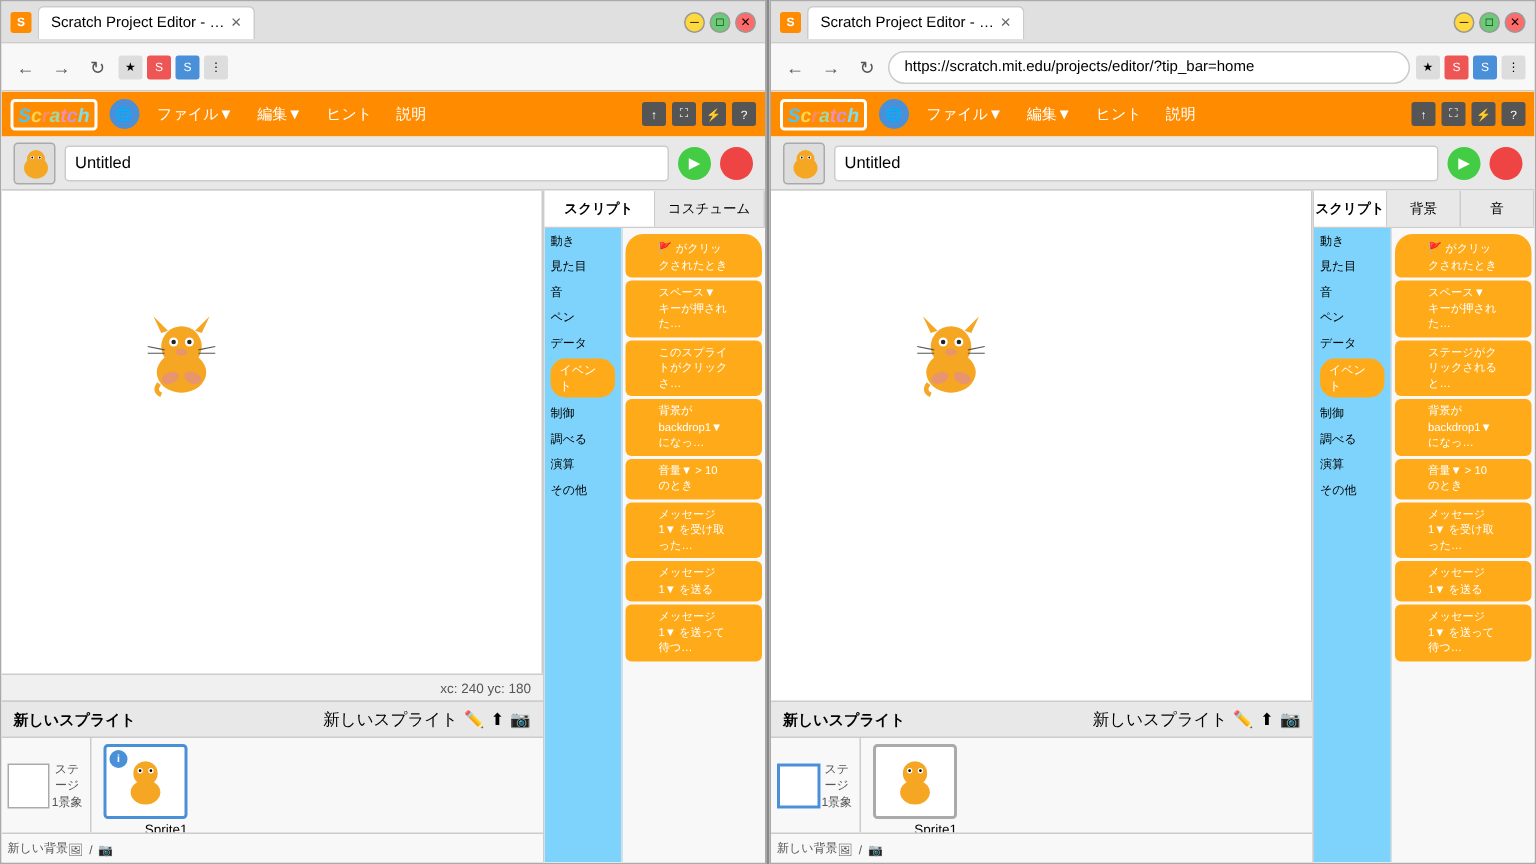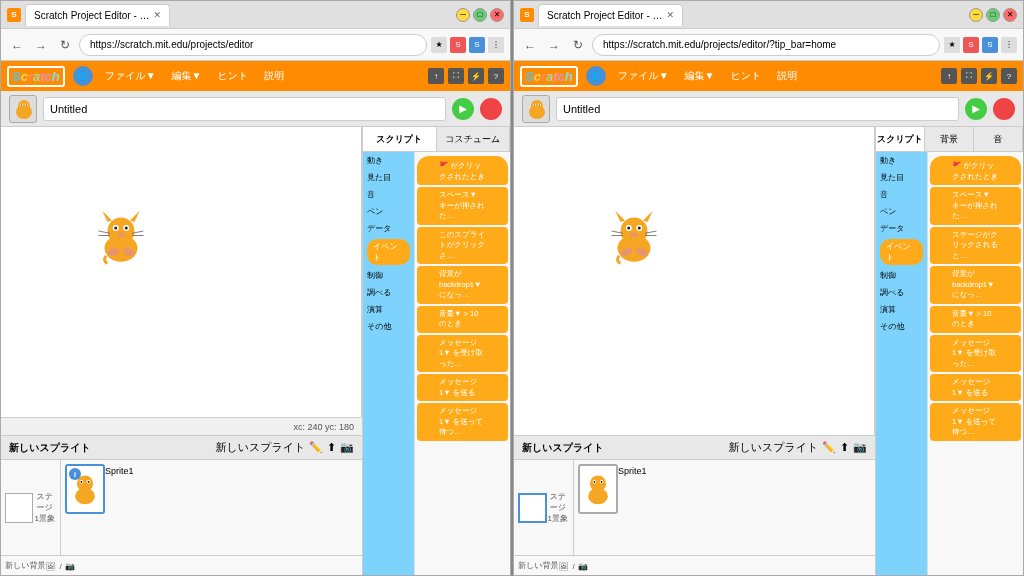--- a/index.html
+++ b/index.html
@@ -268,21 +268,21 @@
       border-top: 1px solid #ccc;
       display: flex;
       align-items: center;
       justify-content: flex-end;
       padding: 0 8px;
       font-size: 9px;
       color: #555;
     }
 
     .sprite-panel {
-      height: 140px;
+      height: 108px;
       background: #f8f8f8;
       border-top: 1px solid #ccc;
       display: flex;
       flex-direction: column;
     }
 
     .sprite-panel-header {
       height: 24px;
       background: #e8e8e8;
       display: flex;
@@ -337,22 +337,22 @@
       flex: 1;
       display: flex;
       padding: 4px;
       gap: 4px;
     }
 
     .sprite-item {
       width: 60px;
       height: 70px;
       display: flex;
-      flex-direction: row;
-      align-items: flex-start;
+      flex-direction: column;
+      align-items: flex-end;
       cursor: pointer;
     }
 
     .sprite-thumb {
       width: 56px;
       height: 50px;
       border: 2px solid #aaa;
       border-radius: 3px;
       background: white;
       display: flex;
@@ -523,21 +523,20 @@
       <div class="win-btn minimize">─</div>
       <div class="win-btn maximize">□</div>
       <div class="win-btn close">✕</div>
     </div>
   </div>
 
   <div class="address-bar-row">
     <button class="nav-btn">←</button>
     <button class="nav-btn">→</button>
     <button class="nav-btn">↻</button>
-    <input class="address-input" type="text" value="https://scratch.mit.edu/projects/editor" style="">
     <div class="addr-icons">
       <div class="addr-icon">★</div>
       <div class="addr-icon" style="background:#e55;color:white;">S</div>
       <div class="addr-icon" style="background:#4a90d9;color:white;">S</div>
       <div class="addr-icon">⋮</div>
     </div>
   </div>
 
   <div class="scratch-app">
 

